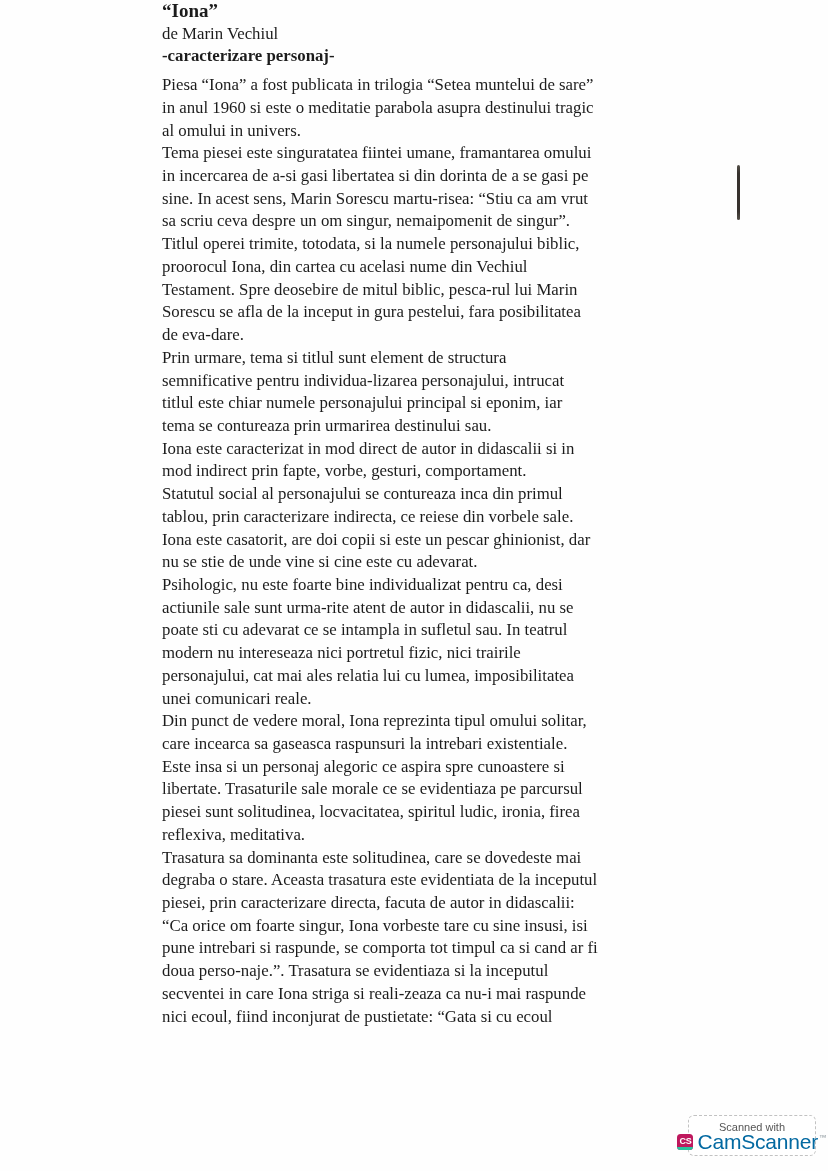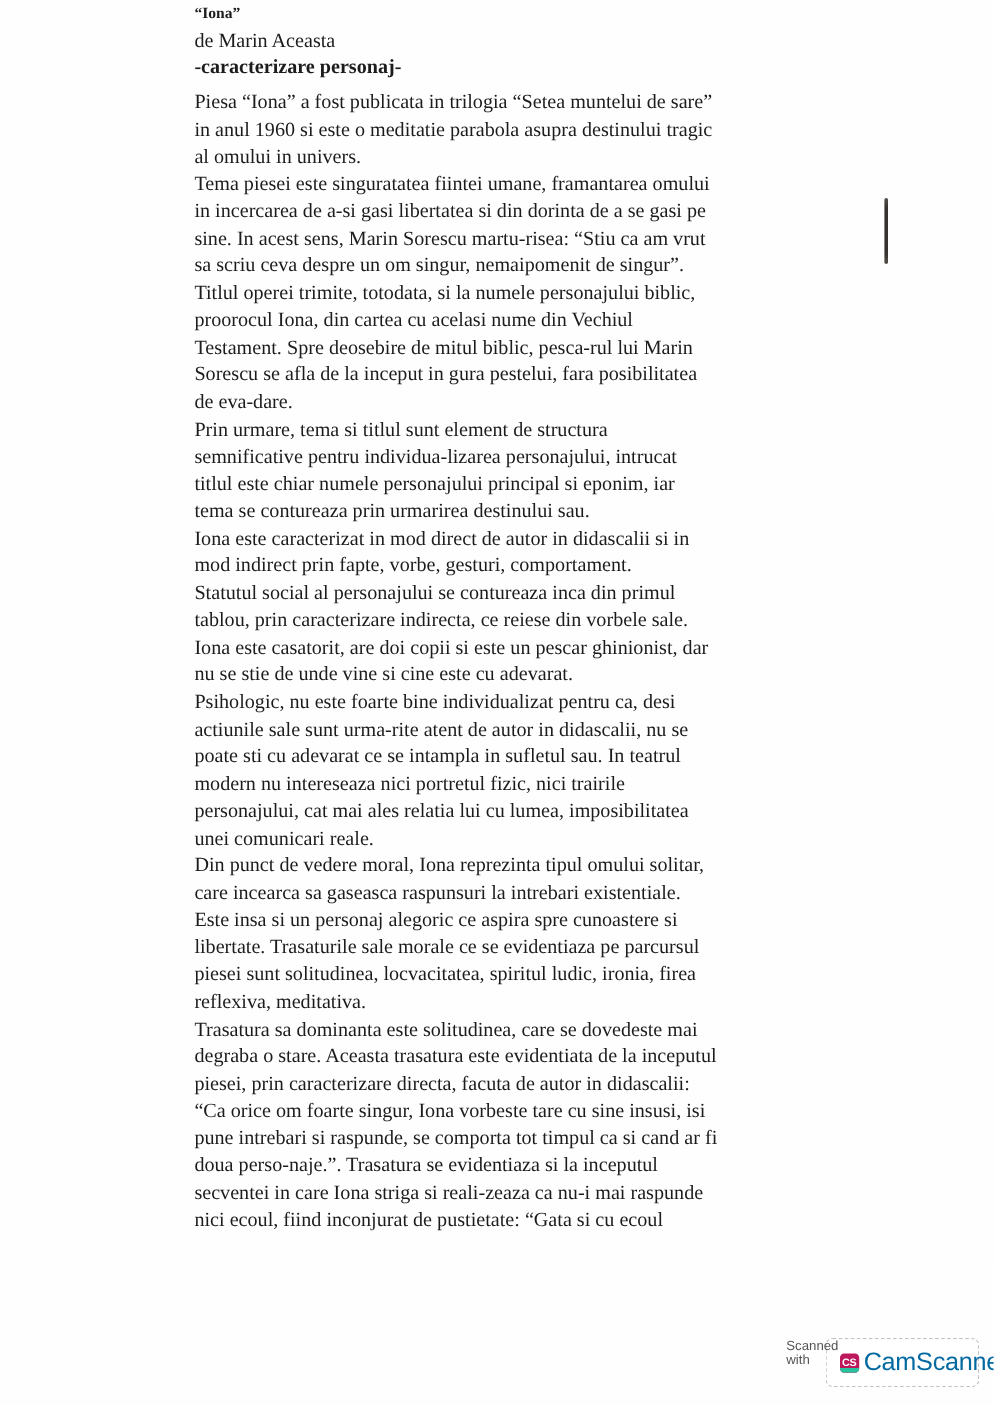--- a/index.html
+++ b/index.html
@@ -34,21 +34,21 @@
     top: 0;
     width: 620px;
     color: #1c1c1c;
     font-size: 16.8px;
     line-height: 22.72px;
     -webkit-font-smoothing: antialiased;
   }
   .doc-title {
     font-weight: bold;
     margin: 0;
-    font-size: 13px;
+    font-size: 19px;
     line-height: 22.72px;
   }
   .doc-byline {
     margin: 0;
   }
   .doc-subtitle {
     font-weight: bold;
     margin: 0 0 6px 0;
   }
   .paragraphs p {
@@ -70,21 +70,22 @@
     position: absolute;
     left: 688px;
     top: 1115px;
     width: 128px;
     height: 41px;
     background: #ffffff;
     border: 1px dashed #c2c2c2;
     border-radius: 6px;
     box-sizing: border-box;
     display: flex;
-    flex-direction: row;
+    flex-direction: column;
+    align-items: center;
     justify-content: center;
     gap: 1px;
     font-family: "Liberation Sans", sans-serif;
   }
   .cam-badge .scanned-with {
     font-size: 11px;
     color: #555555;
     line-height: 12px;
   }
   .cam-brand-row {
@@ -135,21 +136,21 @@
   }
 </style>
 </head>
 <body>
 
 <div class="page">
 
   <div class="scan-area">
     <div class="text-column">
       <p class="doc-title">“Iona”</p>
-      <p class="doc-byline">de Marin Aceasta</p>
+      <p class="doc-byline">de Marin Vechiul</p>
       <p class="doc-subtitle">-caracterizare personaj-</p>
       <div class="paragraphs">
           <p>Piesa “Iona” a fost publicata in trilogia “Setea muntelui de sare”
 in anul 1960 si este o meditatie parabola asupra destinului tragic
 al omului in univers.</p>
           <p>Tema piesei este singuratatea fiintei umane, framantarea omului
 in incercarea de a-si gasi libertatea si din dorinta de a se gasi pe
 sine. In acest sens, Marin Sorescu martu-risea: “Stiu ca am vrut
 sa scriu ceva despre un om singur, nemaipomenit de singur”.</p>
           <p>Titlul operei trimite, totodata, si la numele personajului biblic,

